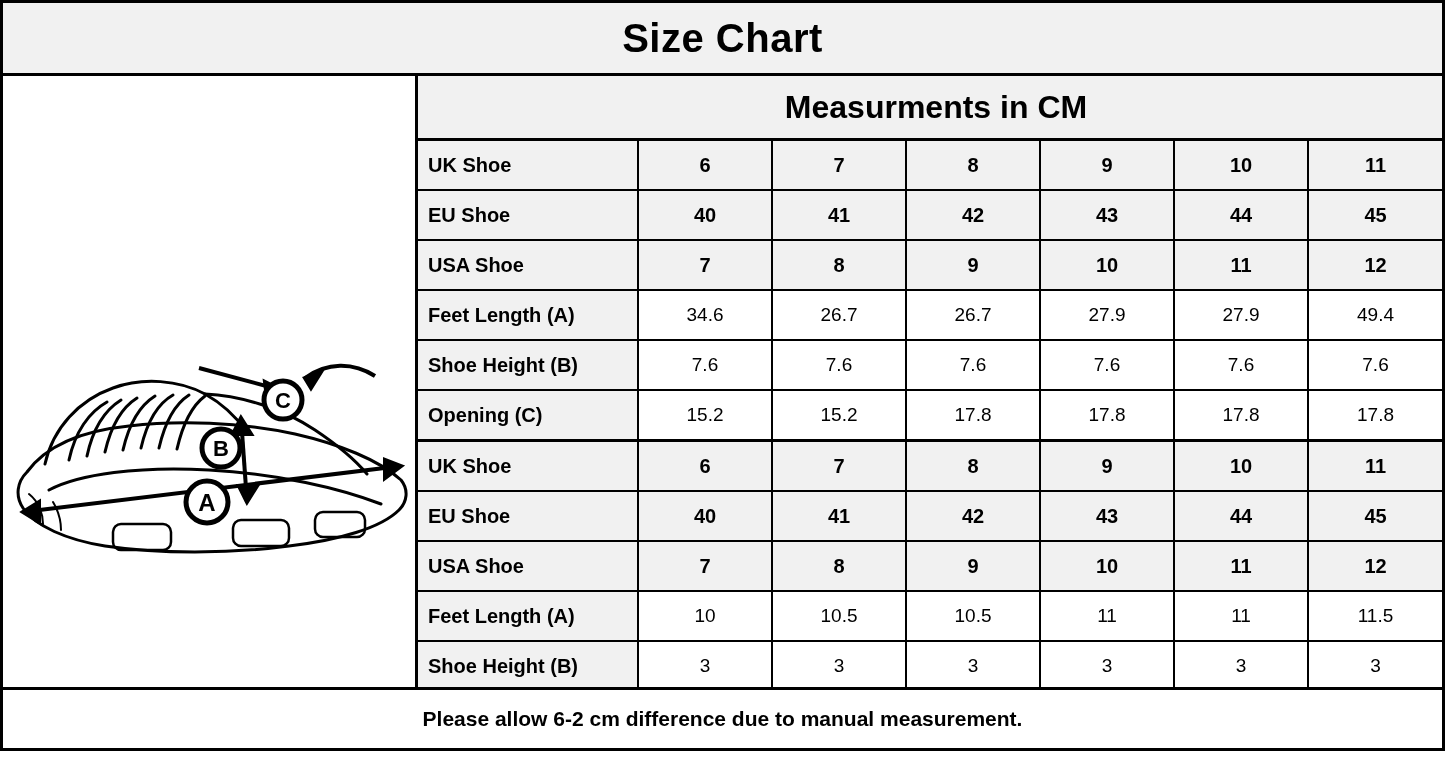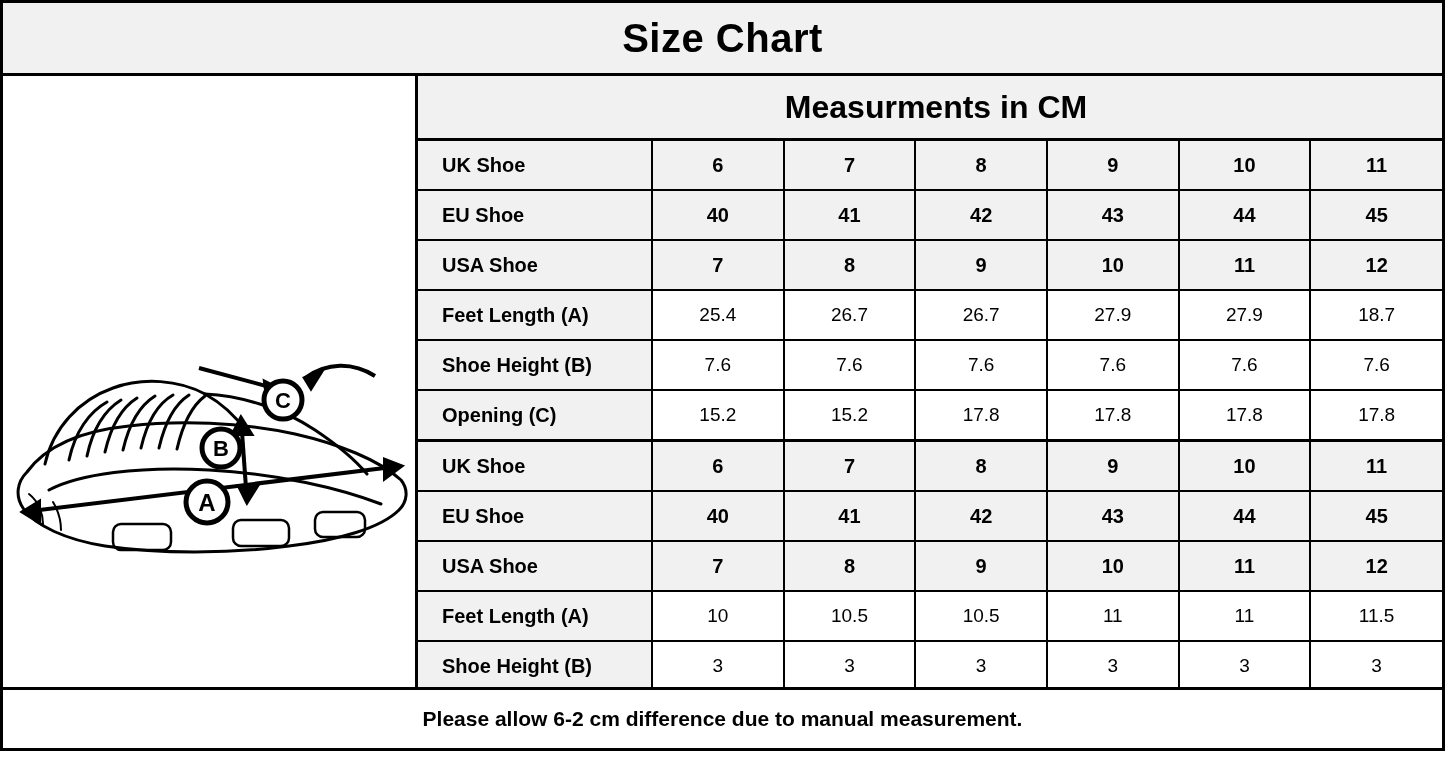--- a/index.html
+++ b/index.html
@@ -90,21 +90,21 @@
     background: #ffffff;
   }
   table.size-table td:last-child {
     border-right: none;
   }
   table.size-table tr:last-child td {
     border-bottom: none;
   }
   table.size-table td.label {
     text-align: left;
-    padding-left: 24px;
+    padding-left: 10px;
     font-weight: bold;
     font-size: 20px;
     background: #f1f1f1;
     width: 208px;
   }
   table.size-table tr.shaded td {
     background: #f1f1f1;
     font-weight: bold;
     font-size: 20px;
   }
@@ -231,26 +231,26 @@
               <td class="label">USA Shoe</td>
               <td>7</td>
               <td>8</td>
               <td>9</td>
               <td>10</td>
               <td>11</td>
               <td>12</td>
             </tr>
             <tr>
               <td class="label">Feet Length (A)</td>
-              <td>25.4</td>
+              <td>34.6</td>
               <td>26.7</td>
               <td>26.7</td>
               <td>27.9</td>
               <td>27.9</td>
-              <td>18.7</td>
+              <td>49.4</td>
             </tr>
             <tr>
               <td class="label">Shoe Height (B)</td>
               <td>7.6</td>
               <td>7.6</td>
               <td>7.6</td>
               <td>7.6</td>
               <td>7.6</td>
               <td>7.6</td>
             </tr>

